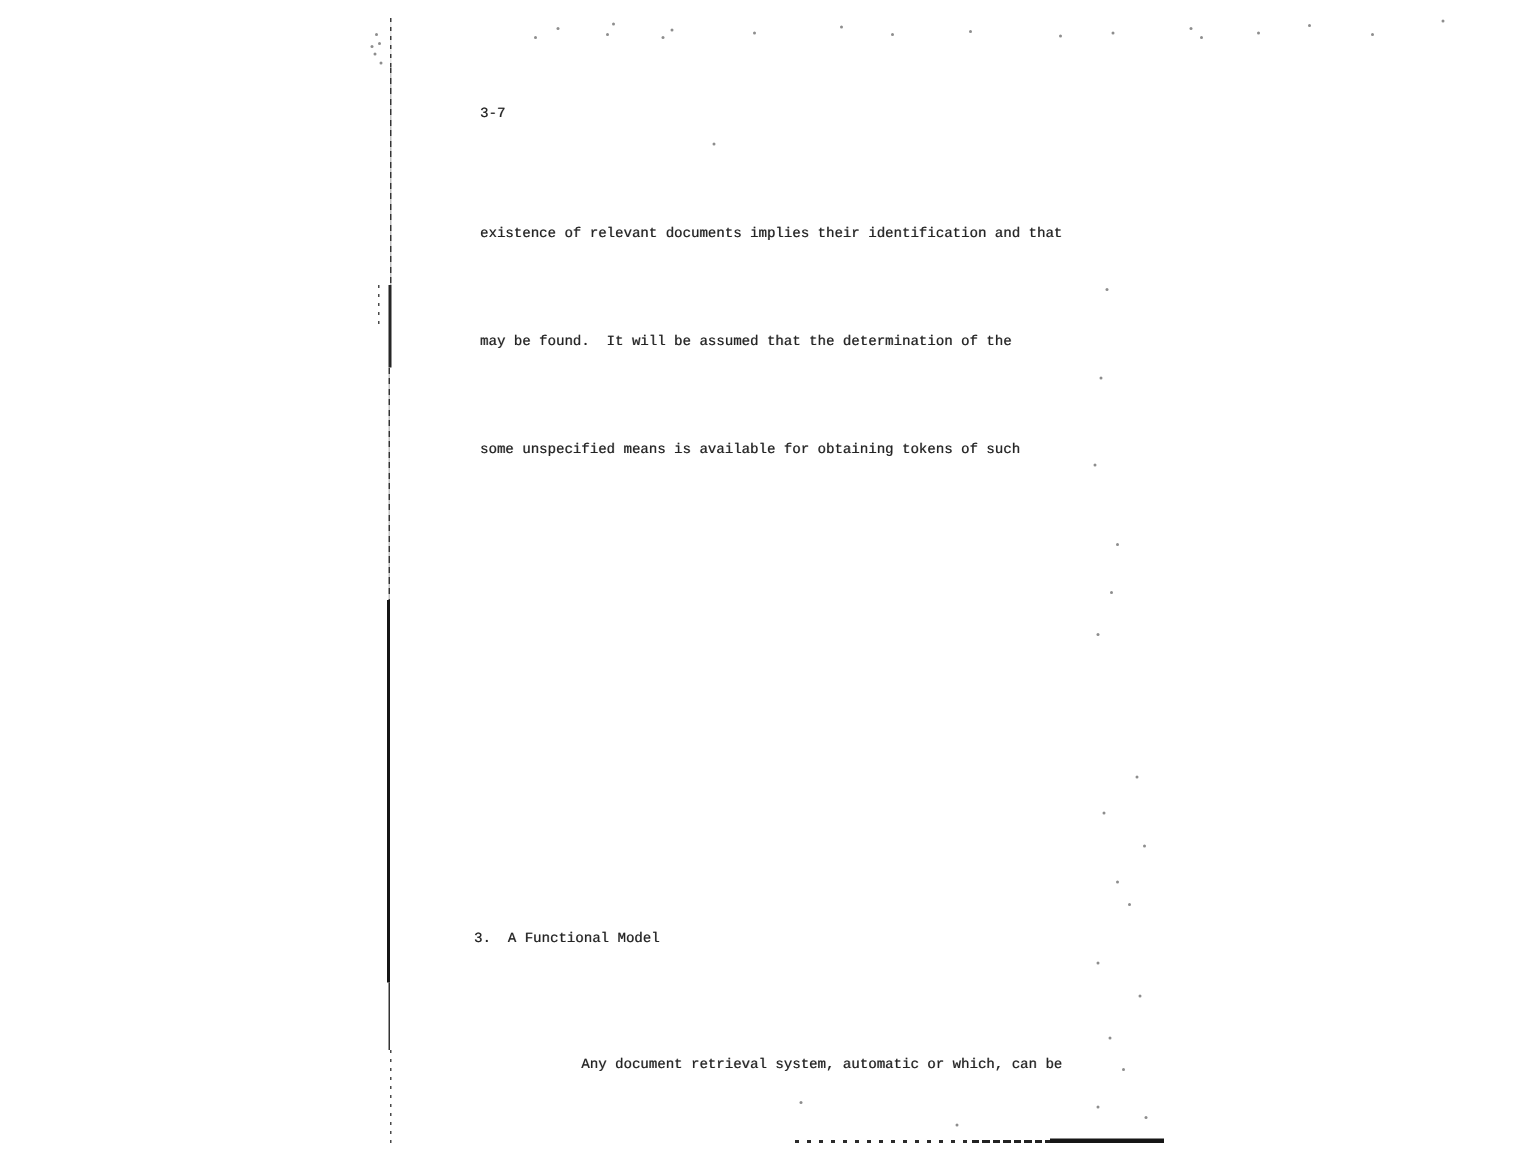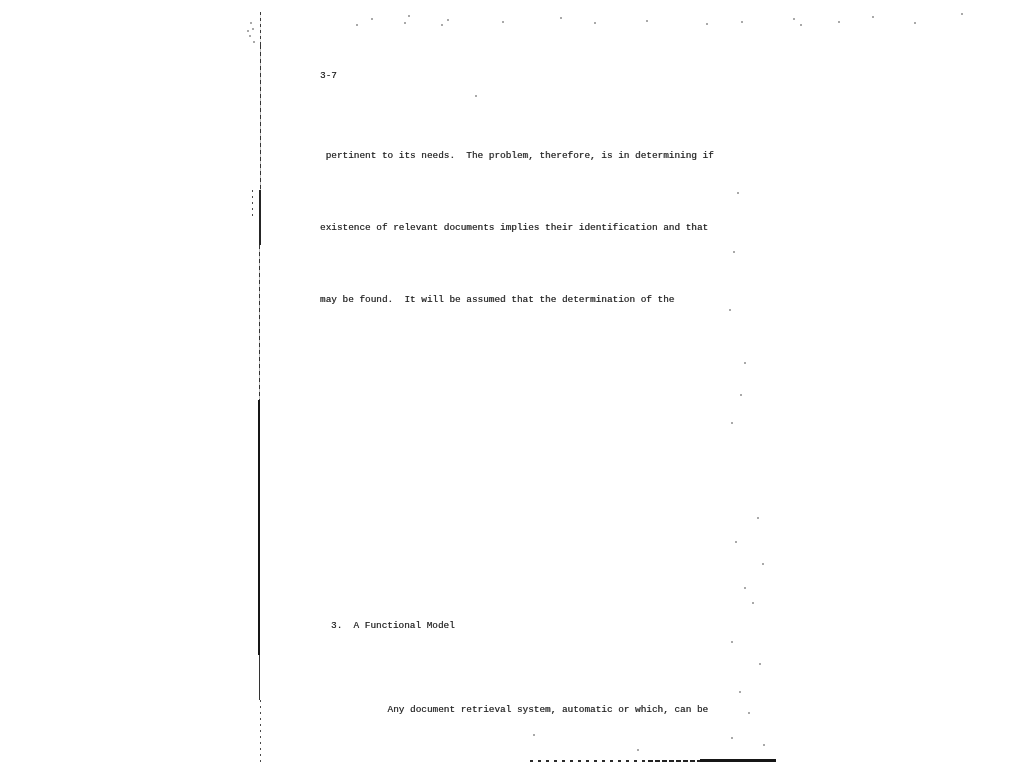--- a/index.html
+++ b/index.html
@@ -22,21 +22,21 @@
     font-size: 9.4px;
     line-height: 24px;
     white-space: pre;
     letter-spacing: 0px;
     text-shadow: 0.35px 0 0 rgba(40,40,40,0.45), -0.2px 0.2px 0 rgba(60,60,60,0.25);
     filter: blur(0.25px);
   }
   .line { height: 24px; }
   #page-number { left: 320px; top: 64px; }
   #para1 { left: 320px; top: 96px; }
-  #heading { left: 331px; top: 614px; }
+  #heading { left: 316px; top: 614px; }
   #para2 { left: 320px; top: 650px; }
 
   
   .artifact { position: absolute; }
   .vseg { background: #262626; }
   .vdot-a { background: repeating-linear-gradient(180deg, #3a3a3a 0 3px, rgba(58,58,58,0.12) 3px 6px); }
   .vdot-b { background: repeating-linear-gradient(180deg, #343434 0 4px, rgba(52,52,52,0.3) 4px 7px); }
   .vdot-c { background: repeating-linear-gradient(180deg, #4a4a4a 0 2px, transparent 2px 6px); }
   .hdash-a { background: repeating-linear-gradient(90deg, #2b2b2b 0 3px, transparent 3px 8px); }
   .hdash-b { background: repeating-linear-gradient(90deg, #222 0 5px, transparent 5px 7px); }
@@ -49,23 +49,23 @@
   }
 </style>
 </head>
 <body>
 
 <div class="canvas">
 
   <div id="page-number" class="scan-text">3-7</div>
 
   <div id="para1" class="scan-text">
-    <div class="line"> pertinent to its needs.  The problem, therefore, is in determining if</div>
     <div class="line">existence of relevant documents implies their identification and that</div>
     <div class="line">may be found.  It will be assumed that the determination of the</div>
+    <div class="line">some unspecified means is available for obtaining tokens of such</div>
     
     
     
     
     
     
     
     
     
     

